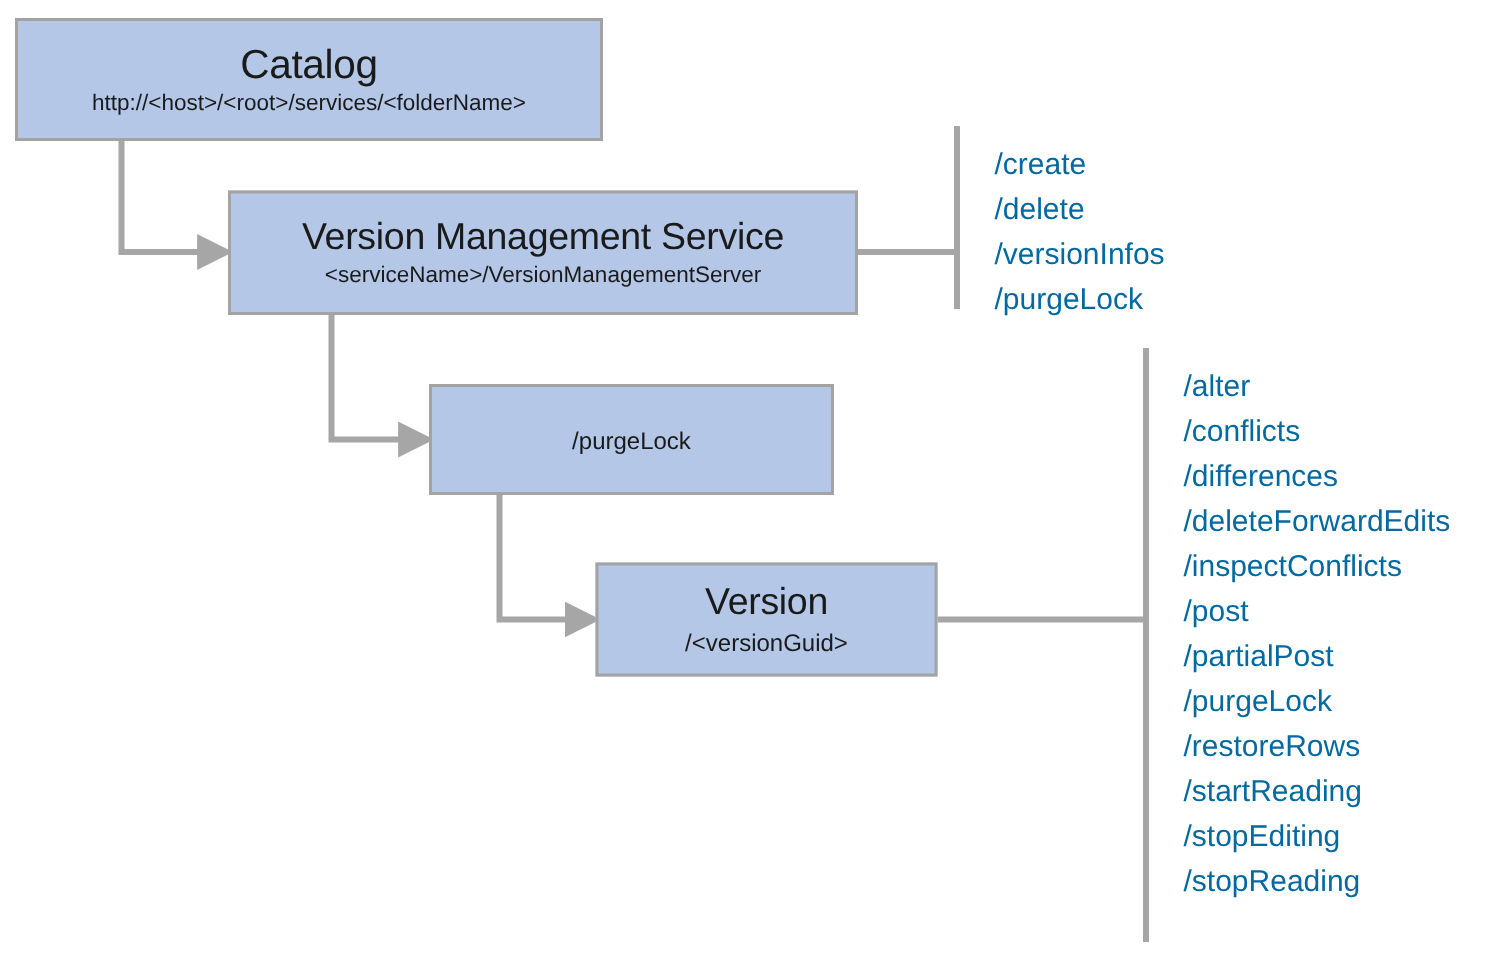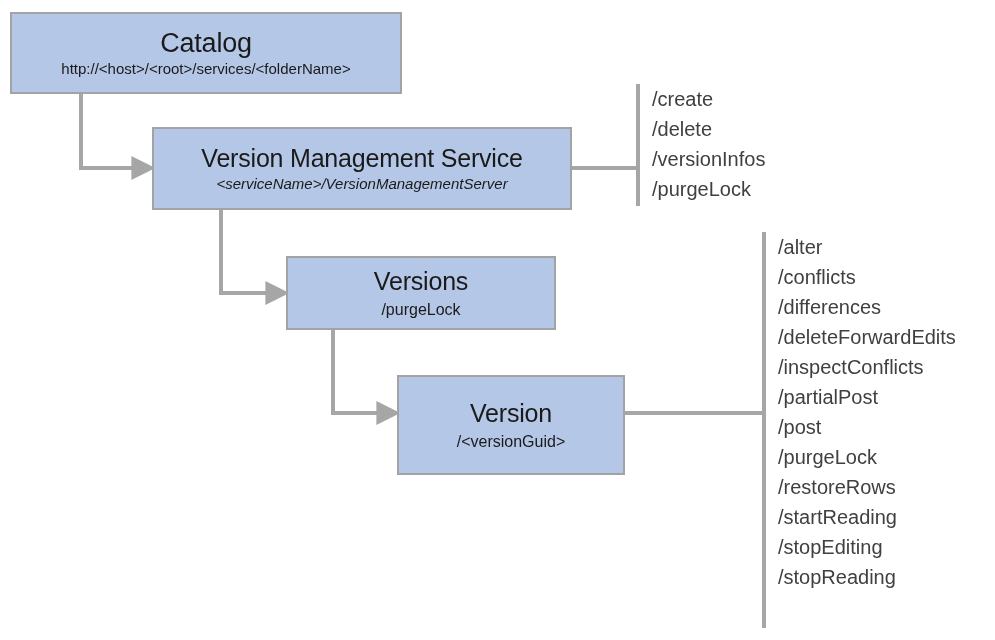--- a/index.html
+++ b/index.html
@@ -34,46 +34,46 @@
     white-space:nowrap;
   }
 
   
   #node-catalog{left:10px;top:12px;width:392px;height:82px;}
   #node-catalog .title{font-size:27px;}
   #node-catalog .path{font-size:15px;margin-top:1px;}
 
   #node-vms{left:152px;top:127px;width:420px;height:83px;}
   #node-vms .title{font-size:25px;}
-  #node-vms .path{font-size:15px;margin-top:1px;font-style:italic;}
+  #node-vms .path{font-size:15px;margin-top:1px;}
 
   #node-versions{left:286px;top:256px;width:270px;height:74px;}
   #node-versions .title{font-size:25px;}
   #node-versions .path{font-size:16px;margin-top:4px;}
 
-  #node-version{left:397px;top:375px;width:228px;height:100px;}
+  #node-version{left:397px;top:375px;width:228px;height:76px;}
   #node-version .title{font-size:25px;}
   #node-version .path{font-size:16px;margin-top:4px;}
 
   
   .endpoint-group{
     position:absolute;
     display:flex;
     align-items:stretch;
   }
   .endpoint-rule{
     width:4px;
     background:#a6a6a6;
     flex:0 0 4px;
   }
   .endpoint-list{
     list-style:none;
-    margin:0;
+    margin:11px;
     padding:0 0 0 12px;
-    color:#404040;
+    color:#0369a1;
   }
   .endpoint-list li{
     font-size:20px;
     line-height:30px;
     white-space:nowrap;
   }
   #endpoints-service{left:636px;top:84px;}
   #endpoints-service .endpoint-rule{height:122px;}
   #endpoints-version{left:762px;top:232px;}
   #endpoints-version .endpoint-rule{height:396px;}
@@ -113,21 +113,20 @@
   <div class="title">Catalog</div>
   <div class="path">http://&lt;host&gt;/&lt;root&gt;/services/&lt;folderName&gt;</div>
 </div>
 
 <div class="node" id="node-vms">
   <div class="title">Version Management Service</div>
   <div class="path">&lt;serviceName&gt;/VersionManagementServer</div>
 </div>
 
 <div class="node" id="node-versions">
-  <div class="title">Versions</div>
   <div class="path">/purgeLock</div>
 </div>
 
 <div class="node" id="node-version">
   <div class="title">Version</div>
   <div class="path">/&lt;versionGuid&gt;</div>
 </div>
 
 <div class="endpoint-group" id="endpoints-service">
   <div class="endpoint-rule"></div>
@@ -140,21 +139,21 @@
 </div>
 
 <div class="endpoint-group" id="endpoints-version">
   <div class="endpoint-rule"></div>
   <ul class="endpoint-list">
       <li>/alter</li>
       <li>/conflicts</li>
       <li>/differences</li>
       <li>/deleteForwardEdits</li>
       <li>/inspectConflicts</li>
+      <li>/post</li>
       <li>/partialPost</li>
-      <li>/post</li>
       <li>/purgeLock</li>
       <li>/restoreRows</li>
       <li>/startReading</li>
       <li>/stopEditing</li>
       <li>/stopReading</li>
     </ul>
 </div>
 
 </body></html>

